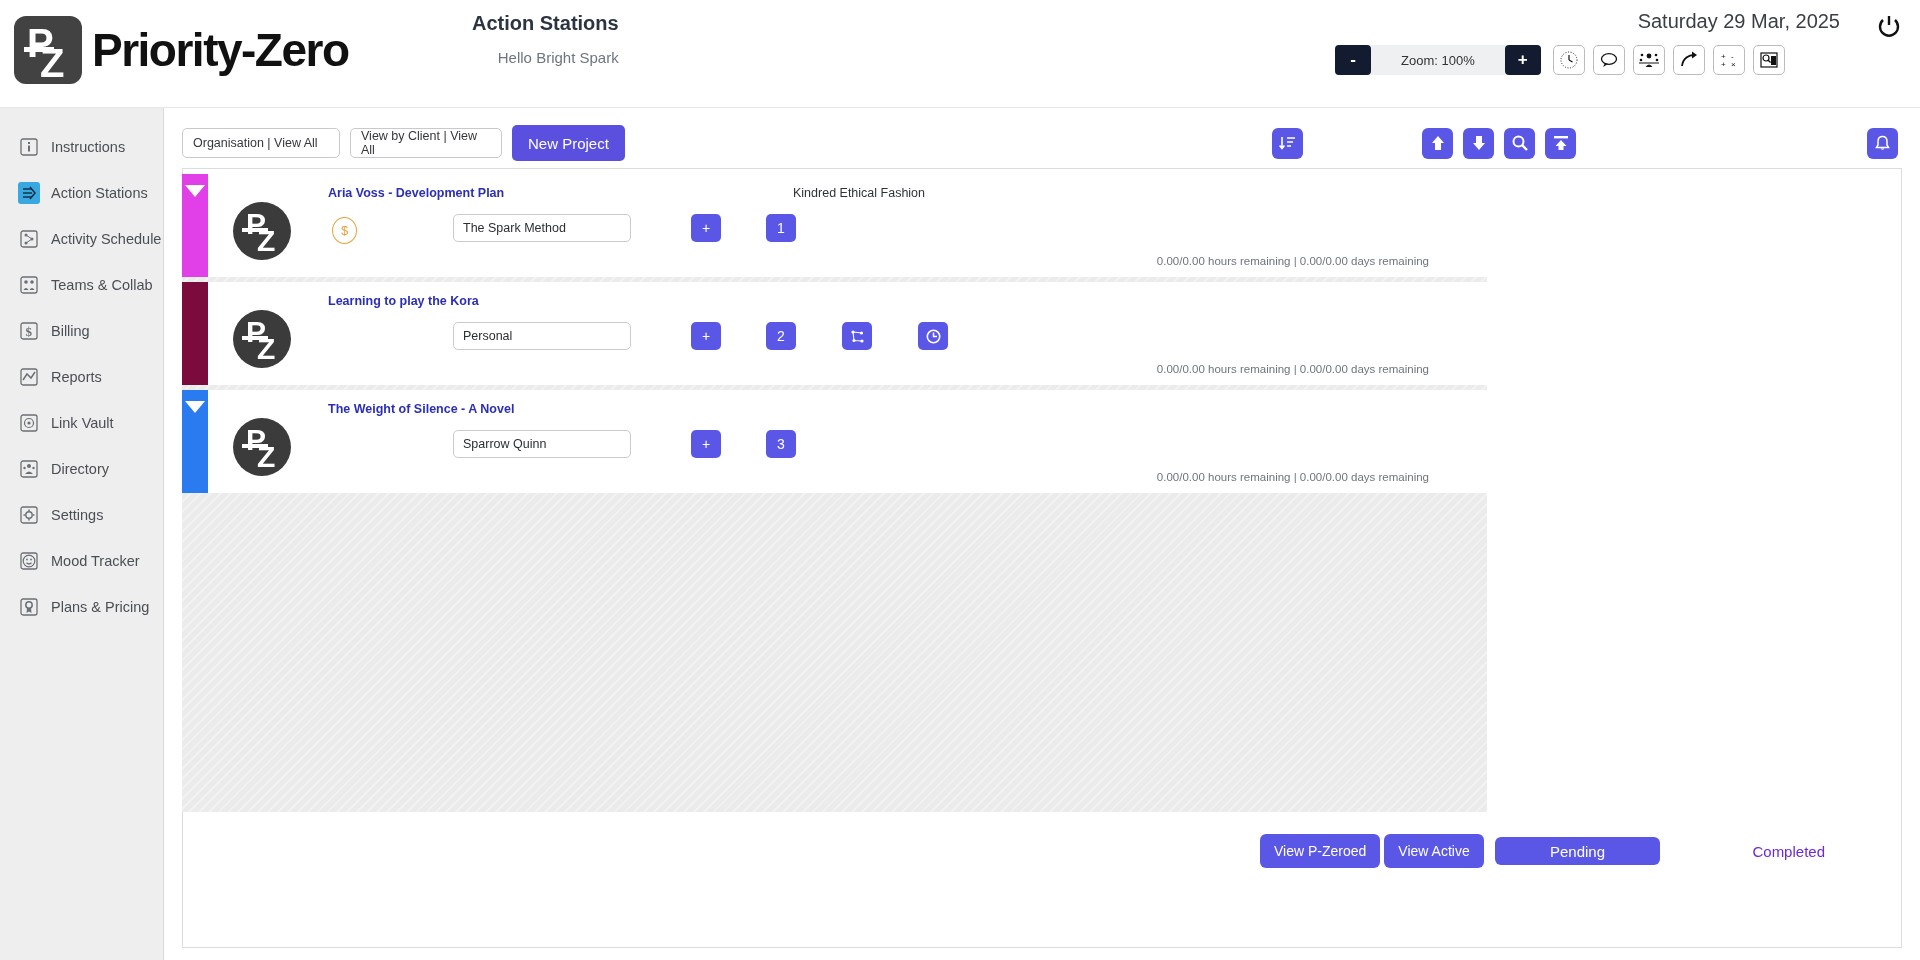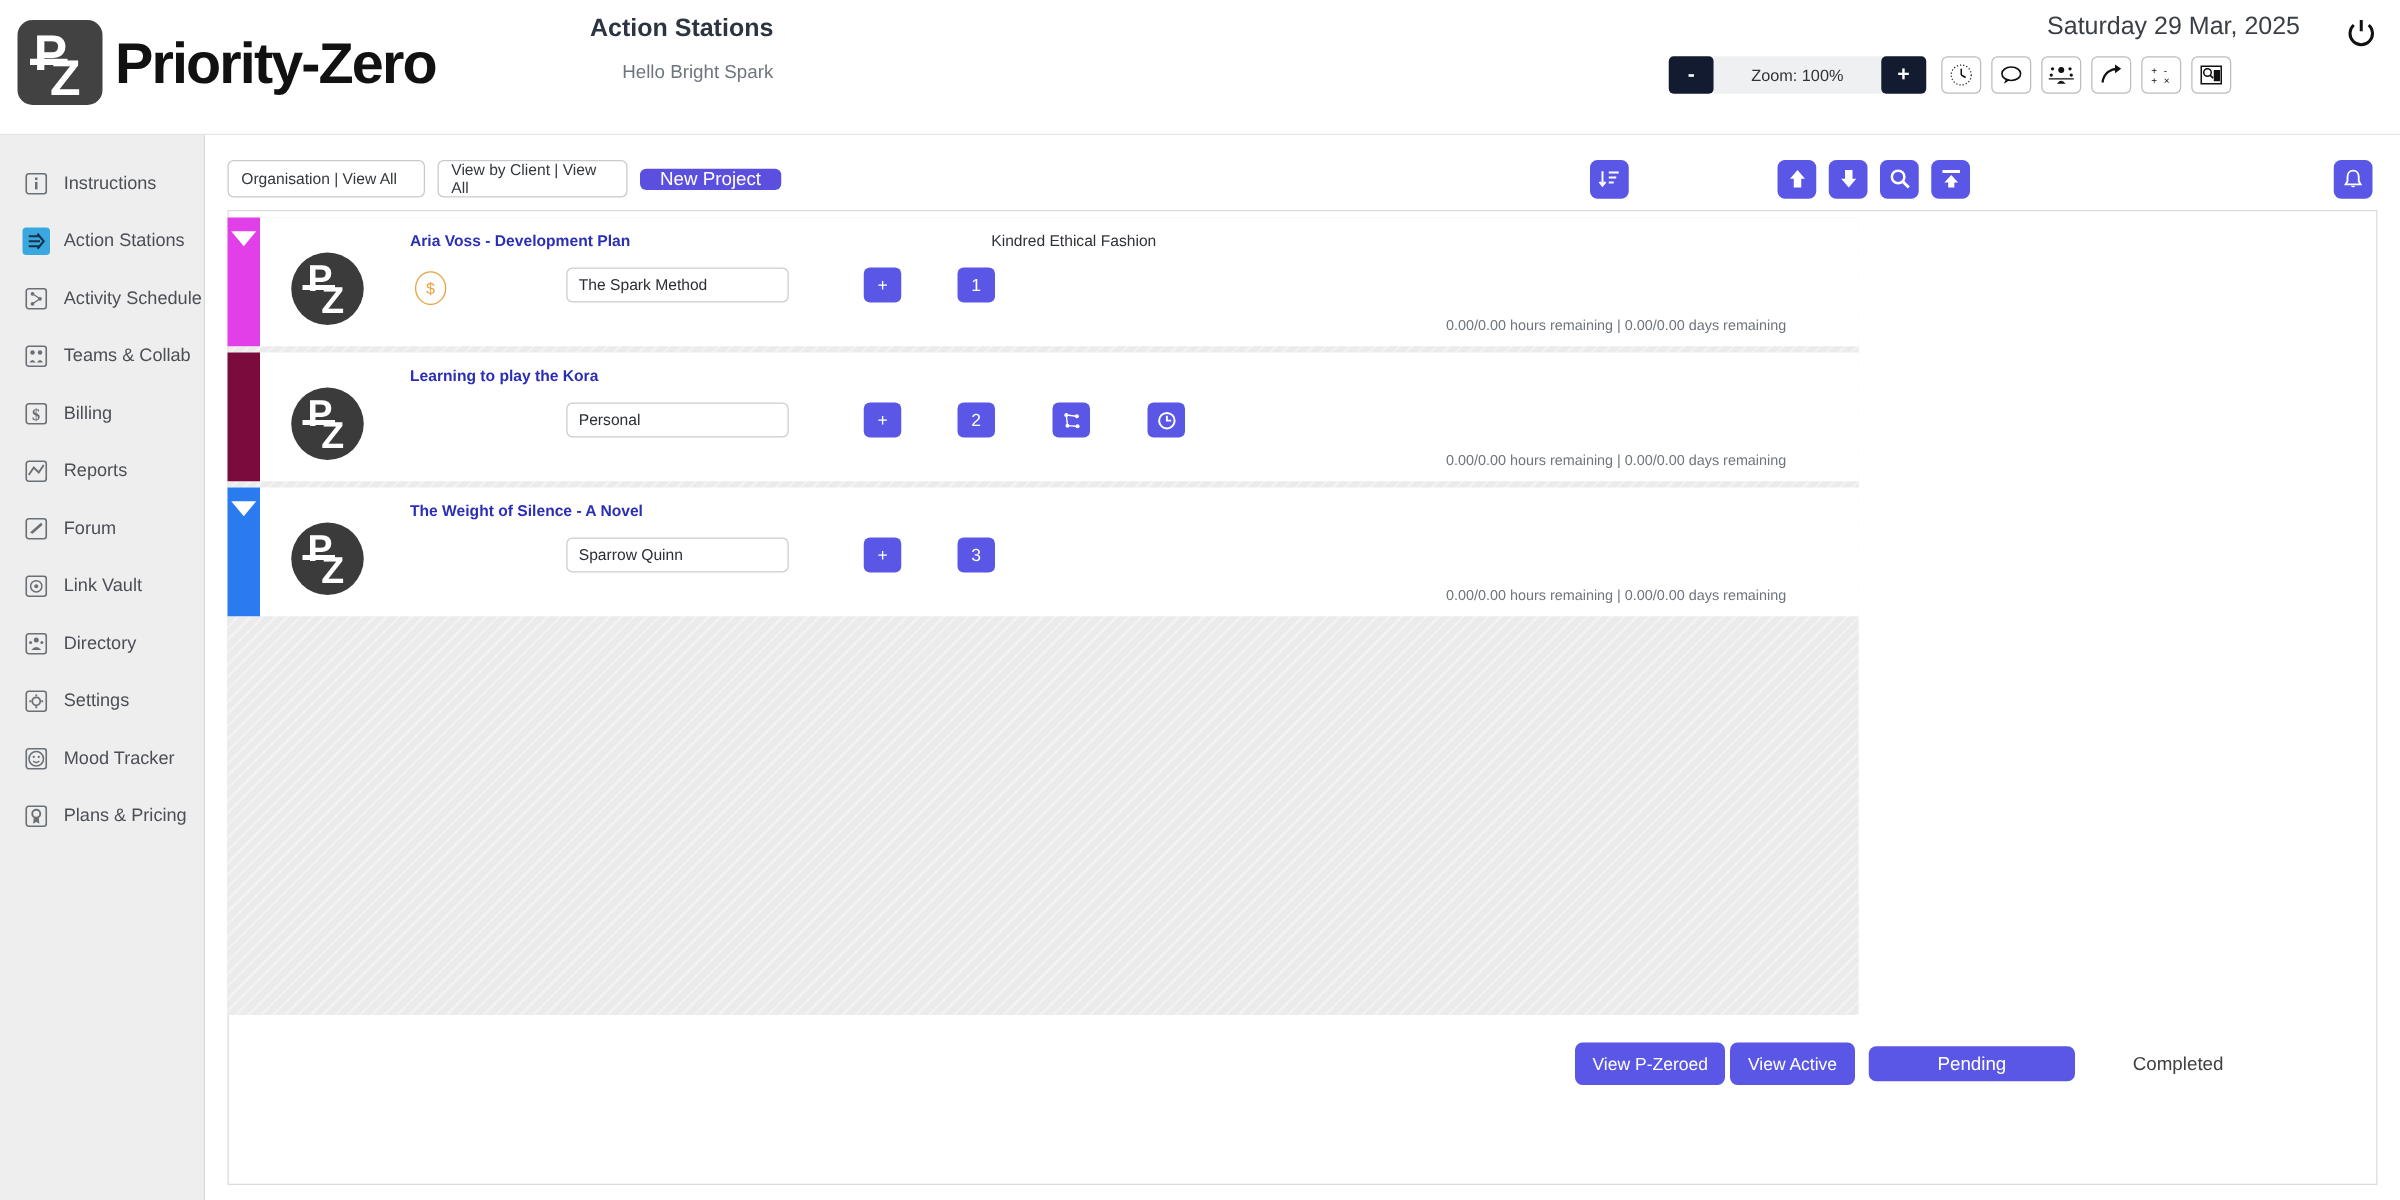--- a/index.html
+++ b/index.html
@@ -117,21 +117,21 @@
   .sel-box {
     border: 1px solid #c7c9cc; border-radius: 5px;
     height: 30px; display: flex; align-items: center;
     padding: 0 10px; font-size: 12.5px; color: #34383d;
     background: #fff; cursor: pointer; margin-right: 10px;
   }
   .sel-box.w1 { width: 158px; }
   .sel-box.w2 { width: 152px; }
   .new-proj {
     background: #5b4fe0; color: #fff; border: none; border-radius: 5px;
-    height: 17px; padding: 0 16px; font-size: 15px; cursor: pointer;
+    height: 36px; padding: 0 16px; font-size: 15px; cursor: pointer;
   }
   .tb-icon {
     width: 31px; height: 31px; background: #5b57e6;
     border-radius: 6px; display: flex; align-items: center;
     justify-content: center; cursor: pointer;
   }
   .tb-sort { position: absolute; left: 1090px; }
   .tb-right { position: absolute; left: 1240px; display: flex; gap: 10px; }
   .bell { position: absolute; right: 4px; }
 
@@ -243,21 +243,21 @@
     border-radius: 6px; height: 34px; padding: 0 14px;
     font-size: 14px; cursor: pointer;
   }
   .view-group { position: absolute; left: 1078px; display: flex; gap: 4px; }
   .plan-foot { position: absolute; left: 1313px; display: flex; align-items: center; gap: 0; }
   .pending-btn {
     background: #5b57e6; color:#fff; border:none; border-radius:6px;
     width: 165px; height: 28px; font-size: 15px; cursor:pointer;
   }
   .completed-lbl {
-    width: 165px; text-align: center; color: #404040; font-size: 15px; cursor: pointer;
+    width: 165px; text-align: right; color: #6d28d9; font-size: 15px; cursor: pointer;
   }
   .content-border {
     position: absolute; left: 18px; right: 18px; top: 60px; bottom: 12px;
     border: 1px solid #dcdcdc; pointer-events: none;
   }
 </style>
 </head>
 <body>
 
 <div class="topbar">
@@ -407,29 +407,20 @@
     <div class="side-item">
       <span class="s-ico">
         <svg width="20" height="20" viewBox="0 0 20 20">
             <rect x="2" y="2" width="16" height="16" rx="2" fill="none" stroke="#6b7076" stroke-width="1.3"></rect>
             <polyline points="4,13 8,7 12,11 16,5" fill="none" stroke="#6b7076" stroke-width="1.5"></polyline>
           </svg>
       </span>
       <span>Reports</span>
     </div>
 
-    <div class="side-item">
-      <span class="s-ico">
-        <svg width="20" height="20" viewBox="0 0 20 20">
-            <rect x="2" y="2" width="16" height="16" rx="2" fill="none" stroke="#6b7076" stroke-width="1.3"></rect>
-            <path d="M5 13 L14 5 L15 7 L7 14 Z" fill="#6b7076"></path>
-          </svg>
-      </span>
-      <span>Forum</span>
-    </div>
 
     <div class="side-item">
       <span class="s-ico">
         <svg width="20" height="20" viewBox="0 0 20 20">
             <rect x="2" y="2" width="16" height="16" rx="2" fill="none" stroke="#6b7076" stroke-width="1.3"></rect>
             <circle cx="10" cy="10" r="4.5" fill="none" stroke="#6b7076" stroke-width="1.2"></circle>
             <circle cx="10" cy="10" r="1.6" fill="#6b7076"></circle>
           </svg>
       </span>
       <span>Link Vault</span>

